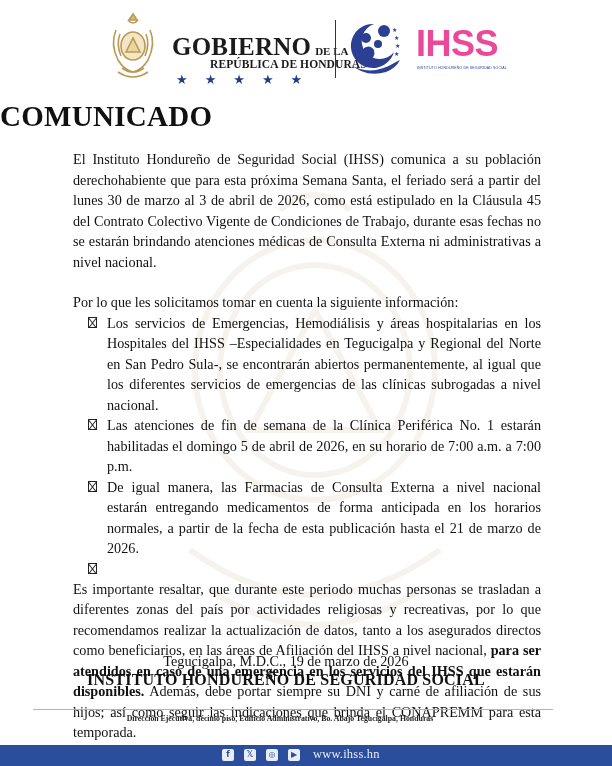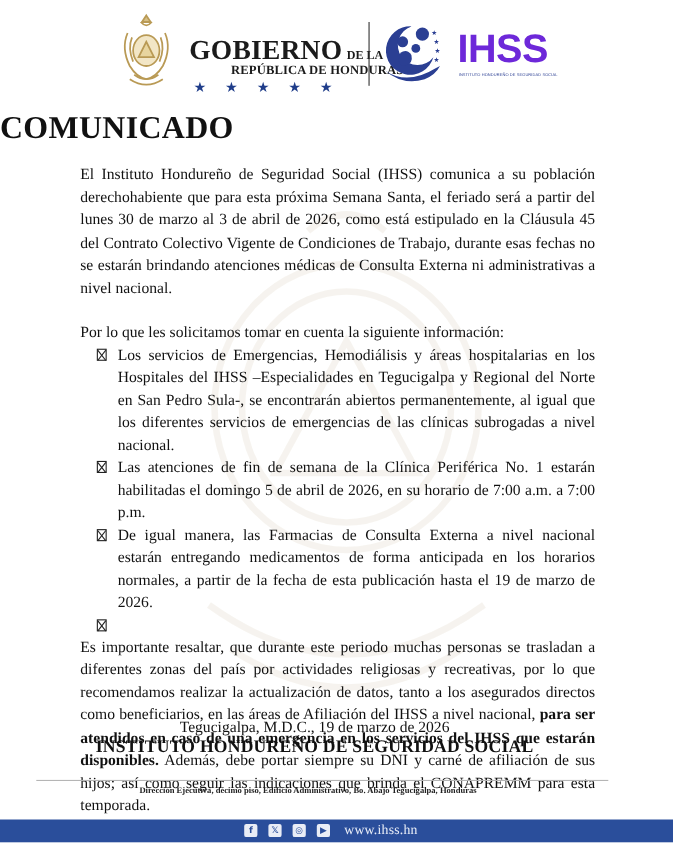--- a/index.html
+++ b/index.html
@@ -17,21 +17,21 @@
     .gov-big { font-size: 25px; letter-spacing: 0.2px; }
     .gov-small { font-size: 11px; }
     .gov-sub { position: absolute; left: 64px; top: 48px; font-size: 11.5px; font-weight: bold;
       color: #1b1b1b; white-space: nowrap; letter-spacing: 0.1px; margin-left: 38px; }
     .gov-stars { position: absolute; left: 68px; top: 62px; font-size: 13px; color: #1f3d8a;
       letter-spacing: 17px; white-space: nowrap; }
     .v-divider { position: absolute; left: 335px; top: 20px; width: 1px; height: 58px; background: #333; }
     .ihss-block { position: absolute; left: 344px; top: 14px; width: 170px; height: 70px; }
     .ihss-logo { position: absolute; left: 0; top: 6px; width: 66px; height: 58px; }
     .ihss-text { position: absolute; left: 72px; top: 12px; font-family: "Liberation Sans", "DejaVu Sans", sans-serif;
-      font-weight: bold; font-size: 36px; color: #6d28d9; letter-spacing: -0.5px; line-height: 36px; }
+      font-weight: bold; font-size: 36px; color: #ec4899; letter-spacing: -0.5px; line-height: 36px; }
     .ihss-tag { position: absolute; left: 73px; top: 52px; font-family: "Liberation Sans", sans-serif;
       font-size: 3.6px; color: #2b3f93; white-space: nowrap; letter-spacing: 0.1px; }
 
     .watermark { position: absolute; left: 150px; top: 170px; width: 330px; height: 500px; opacity: 0.07; }
 
     .title { position: absolute; left: 0; top: 100px; width: 612px; text-align: left;
       font-size: 29px; font-weight: bold; letter-spacing: 0.3px; color: #111; }
 
     .content { position: absolute; left: 73px; top: 149px; width: 468px; font-size: 14.2px; line-height: 20.5px; }
     .para { margin: 0; text-align: justify; }
@@ -127,21 +127,21 @@
     <li class="bullet">
       <span class="bullet-mark"></span>
       <span>Los servicios de Emergencias, Hemodiálisis y áreas hospitalarias en los Hospitales del IHSS –Especialidades en Tegucigalpa y Regional del Norte en San Pedro Sula-, se encontrarán abiertos permanentemente, al igual que los diferentes servicios de emergencias de las clínicas subrogadas a nivel nacional.</span>
     </li>
     <li class="bullet">
       <span class="bullet-mark"></span>
       <span>Las atenciones de fin de semana de la Clínica Periférica No. 1 estarán habilitadas el domingo 5 de abril de 2026, en su horario de 7:00 a.m. a 7:00 p.m.</span>
     </li>
     <li class="bullet">
       <span class="bullet-mark"></span>
-      <span>De igual manera, las Farmacias de Consulta Externa a nivel nacional estarán entregando medicamentos de forma anticipada en los horarios normales, a partir de la fecha de esta publicación hasta el 19 de marzo de 2026.</span>
+      <span>De igual manera, las Farmacias de Consulta Externa a nivel nacional estarán entregando medicamentos de forma anticipada en los horarios normales, a partir de la fecha de esta publicación hasta el 21 de marzo de 2026.</span>
     </li>
     <li class="bullet">
       <span class="bullet-mark"></span>
     </li>
   </ul>
   <div class="gap"></div>
   <p class="para"><span>Es importante resaltar, que durante este periodo muchas personas se trasladan a diferentes zonas del país por actividades religiosas y recreativas, por lo que recomendamos realizar la actualización de datos, tanto a los asegurados directos como beneficiarios, en las áreas de Afiliación del IHSS a nivel nacional, </span><span class="bold">para ser atendidos en caso de una emergencia en los servicios del IHSS que estarán disponibles.</span><span> Además, debe portar siempre su DNI y carné de afiliación de sus hijos; así como seguir las indicaciones que brinda el CONAPREMM para esta temporada.</span></p>
 
 </div>
 

